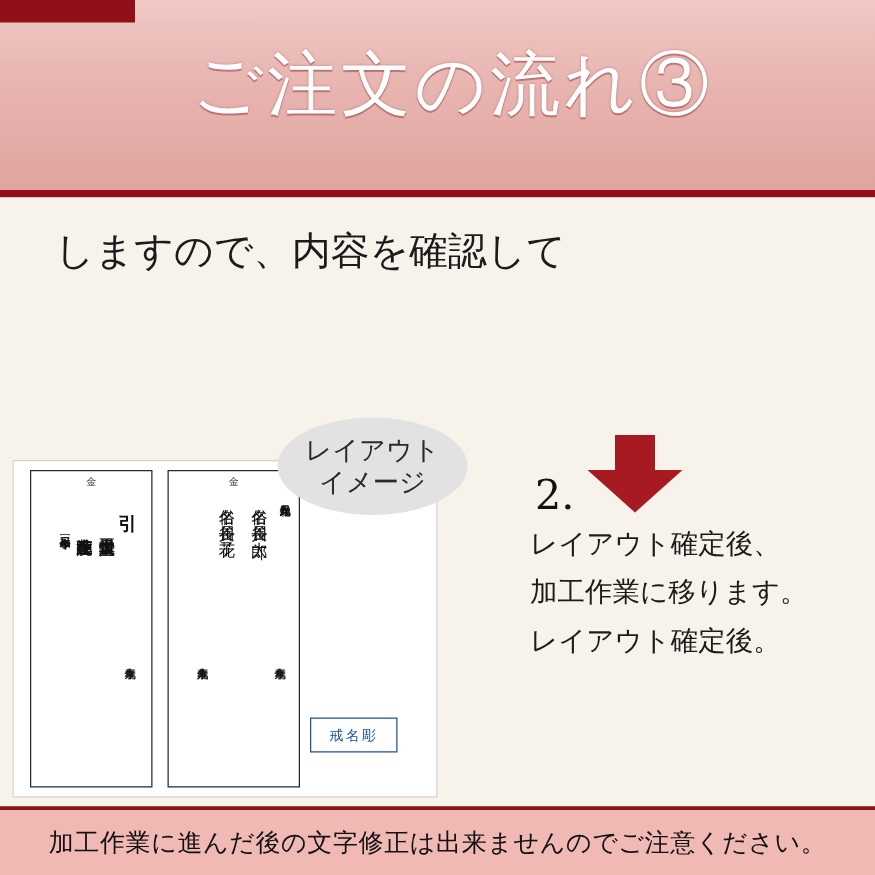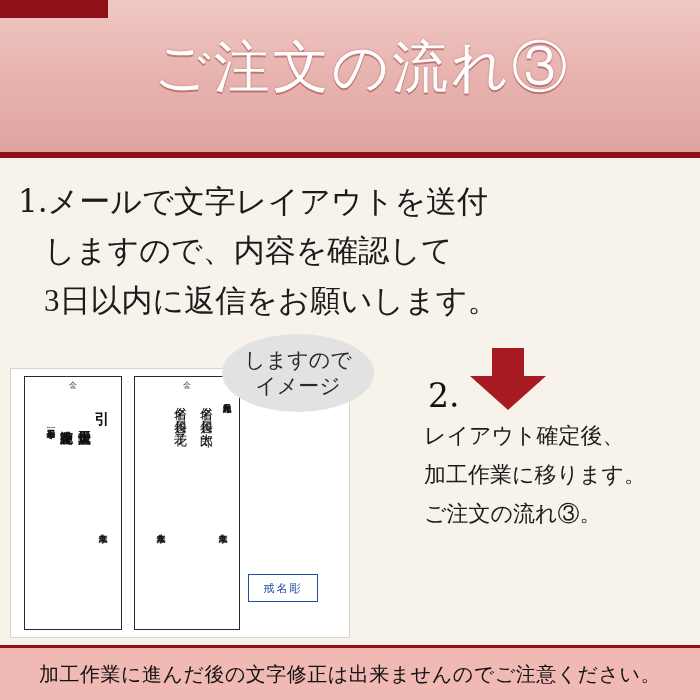--- a/index.html
+++ b/index.html
@@ -229,23 +229,21 @@
 
   <div class="header">
     <div class="header-topbar"></div>
     <div class="header-title">ご注文の流れ③</div>
     <div class="header-rule"></div>
   </div>
 
   <div class="body-area">
 
     <div class="step1">
-      <div class="l1">1.メールで文字レイアウトを送付</div>
       <div class="l2">しますので、内容を確認して</div>
-      <div class="l3">3日以内に返信をお願いします。</div>
     </div>
 
     <div class="layout-art">
       <div class="paper-bg"></div>
       <div class="tablet"></div>
 
       <div class="plate" style="left:14px; top:8px; width:96px; height:252px;">
         <div class="top-mark">金</div>
         <div class="vtext" style="right:12px; top:22px; font-size:15px; font-weight:bold;">引</div>
         <div class="vtext" style="right:30px; top:44px; font-size:13px;">正覚院長日太宝居士</div>
@@ -260,34 +258,34 @@
         <div class="vtext" style="right:26px; top:20px; font-size:13px;">俗名　長谷川　太郎</div>
         <div class="vtext" style="right:52px; top:20px; font-size:13px;">俗名　長谷川　花子</div>
         <div class="vtext" style="right:12px; top:150px; font-size:9px;">享年九十歳</div>
         <div class="vtext" style="right:74px; top:150px; font-size:9px;">享年八十九歳</div>
       </div>
 
       <div class="stamp-box" style="left:238px; top:206px; width:68px; height:26px;">戒名彫</div>
     </div>
 
     <div class="bubble">
-      <div>しますので</div>
+      <div>レイアウト</div>
       <div>イメージ</div>
     </div>
 
     <div class="arrow">
       <div class="shaft"></div>
       <div class="head"></div>
     </div>
 
     <div class="step2-num">2.</div>
     <div class="step2-text">
       <div>レイアウト確定後、</div>
       <div>加工作業に移ります。</div>
-      <div>ご注文の流れ③。</div>
+      <div>レイアウト確定後。</div>
     </div>
   </div>
 
   <div class="footer-top-rule"></div>
   <div class="footer">
     <div class="footer-text">加工作業に進んだ後の文字修正は出来ませんのでご注意ください。</div>
   </div>
 
 </div>
 

